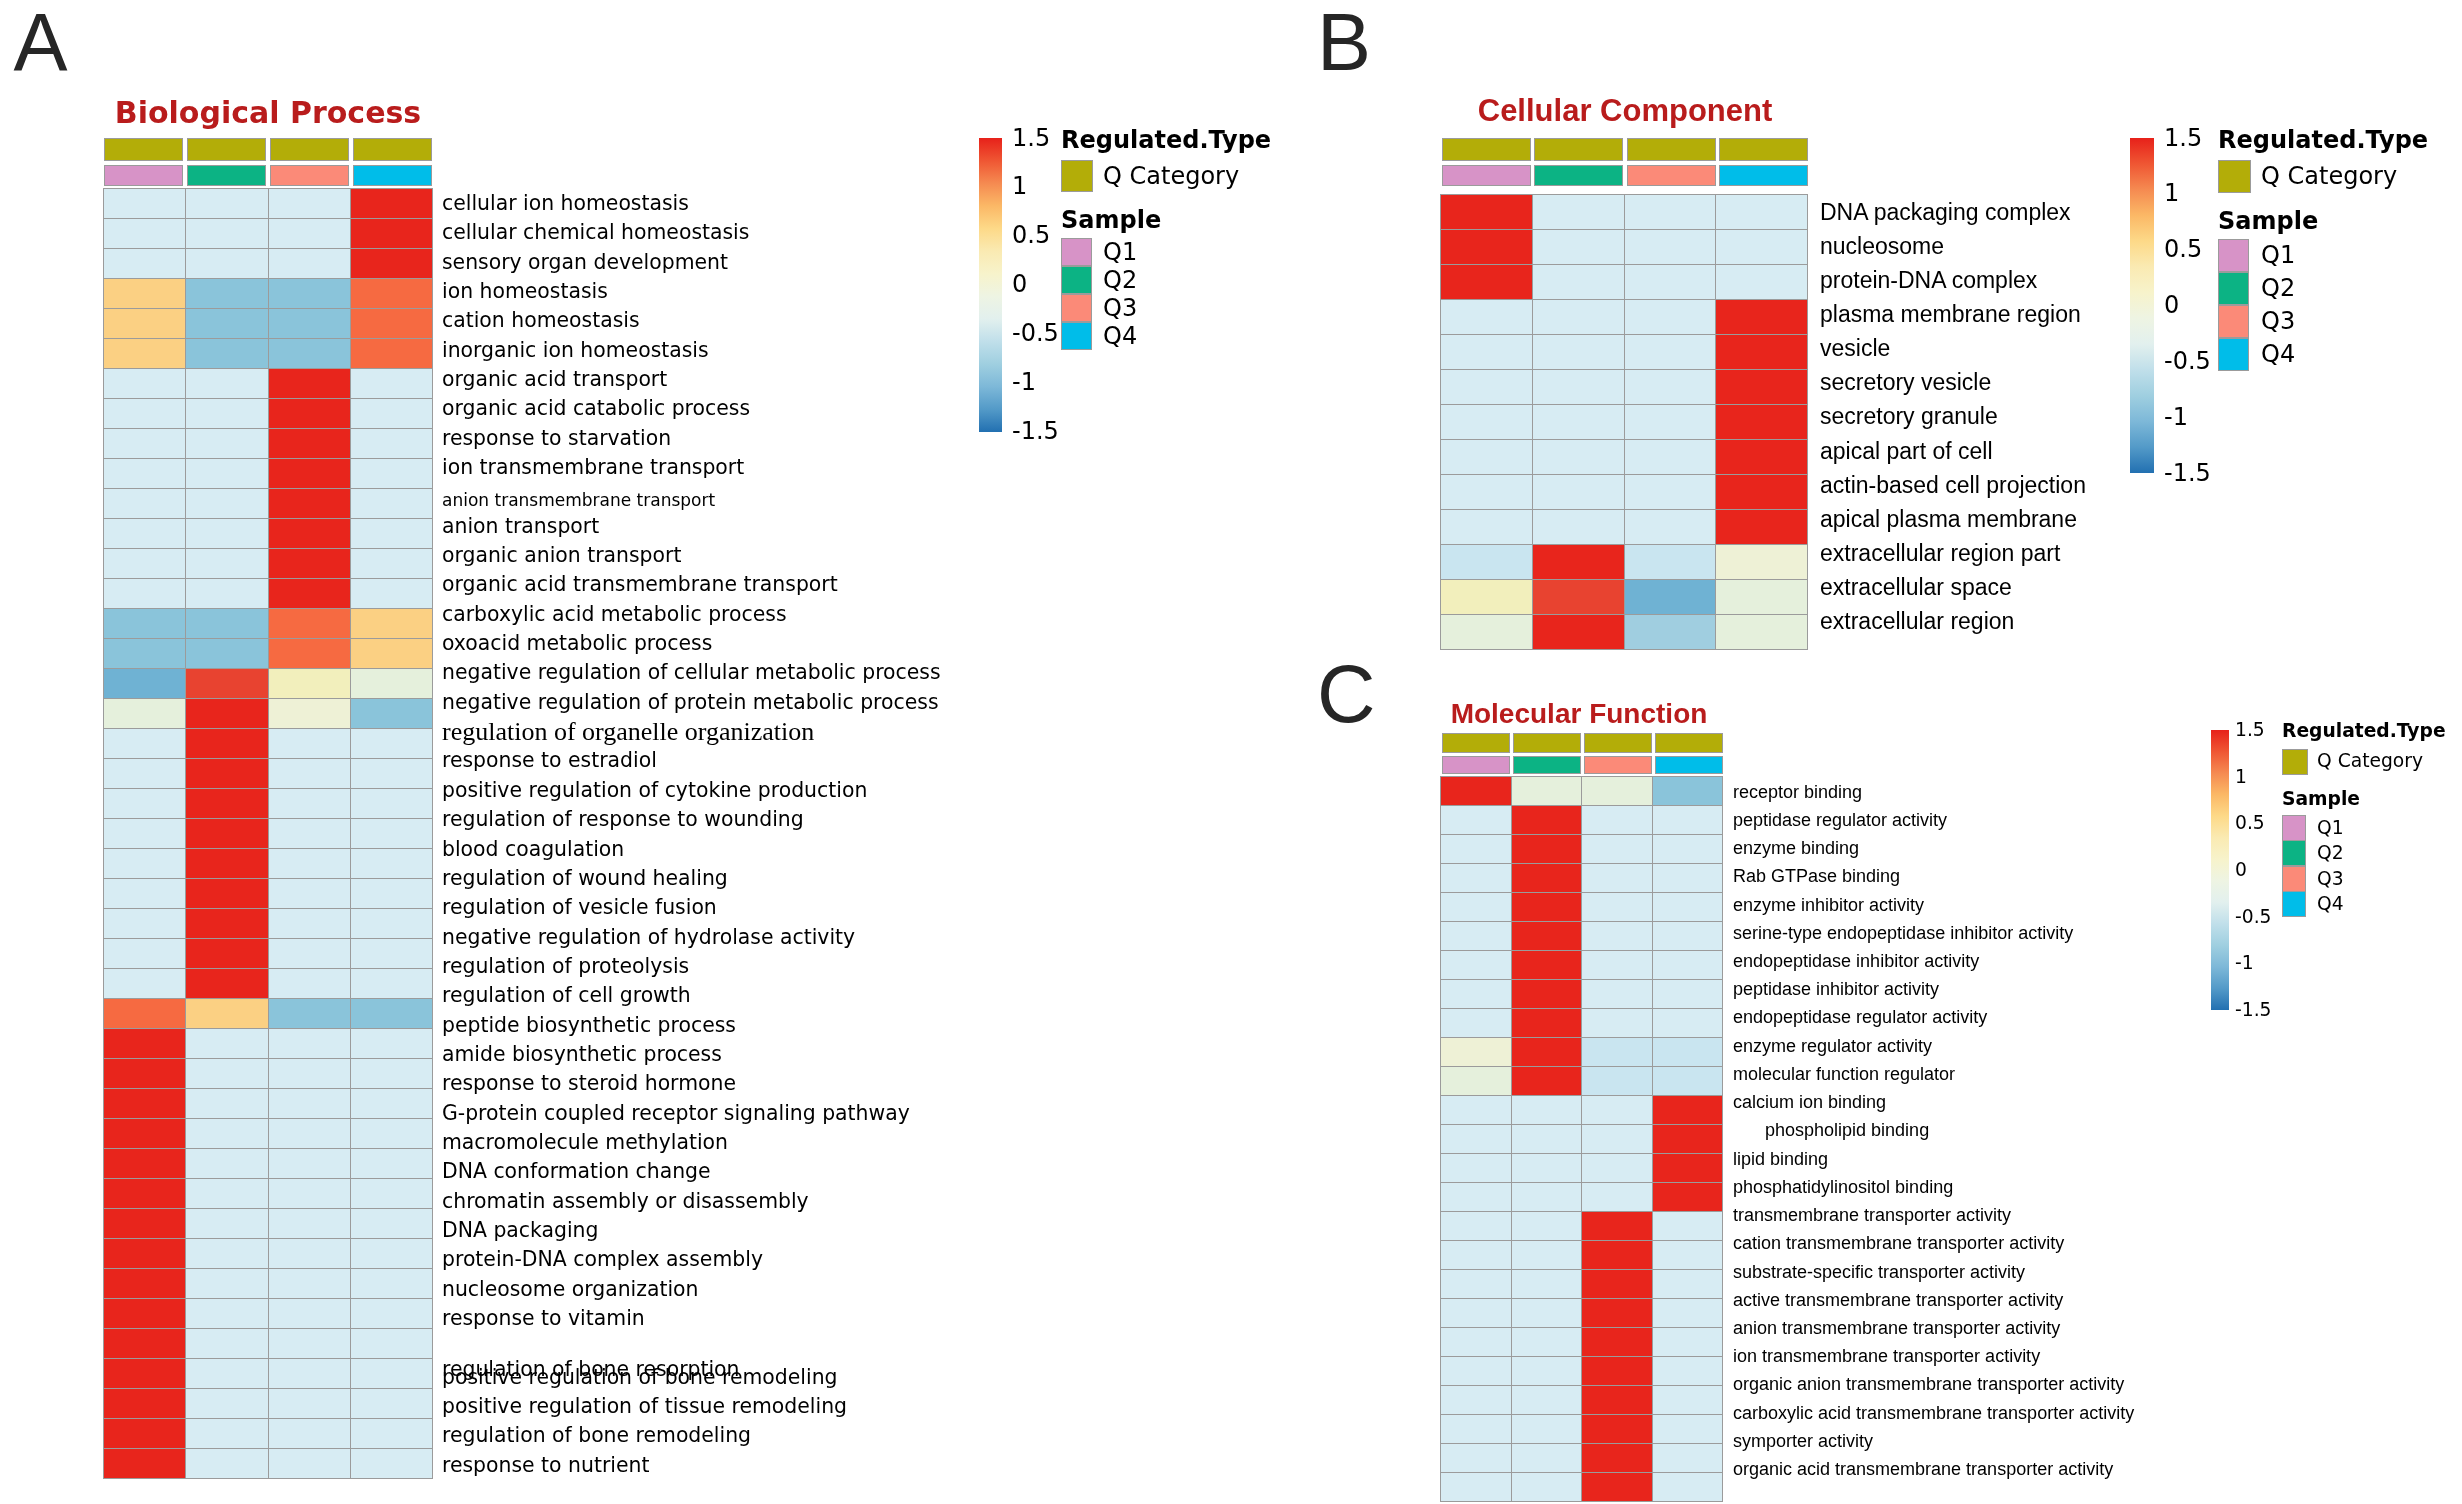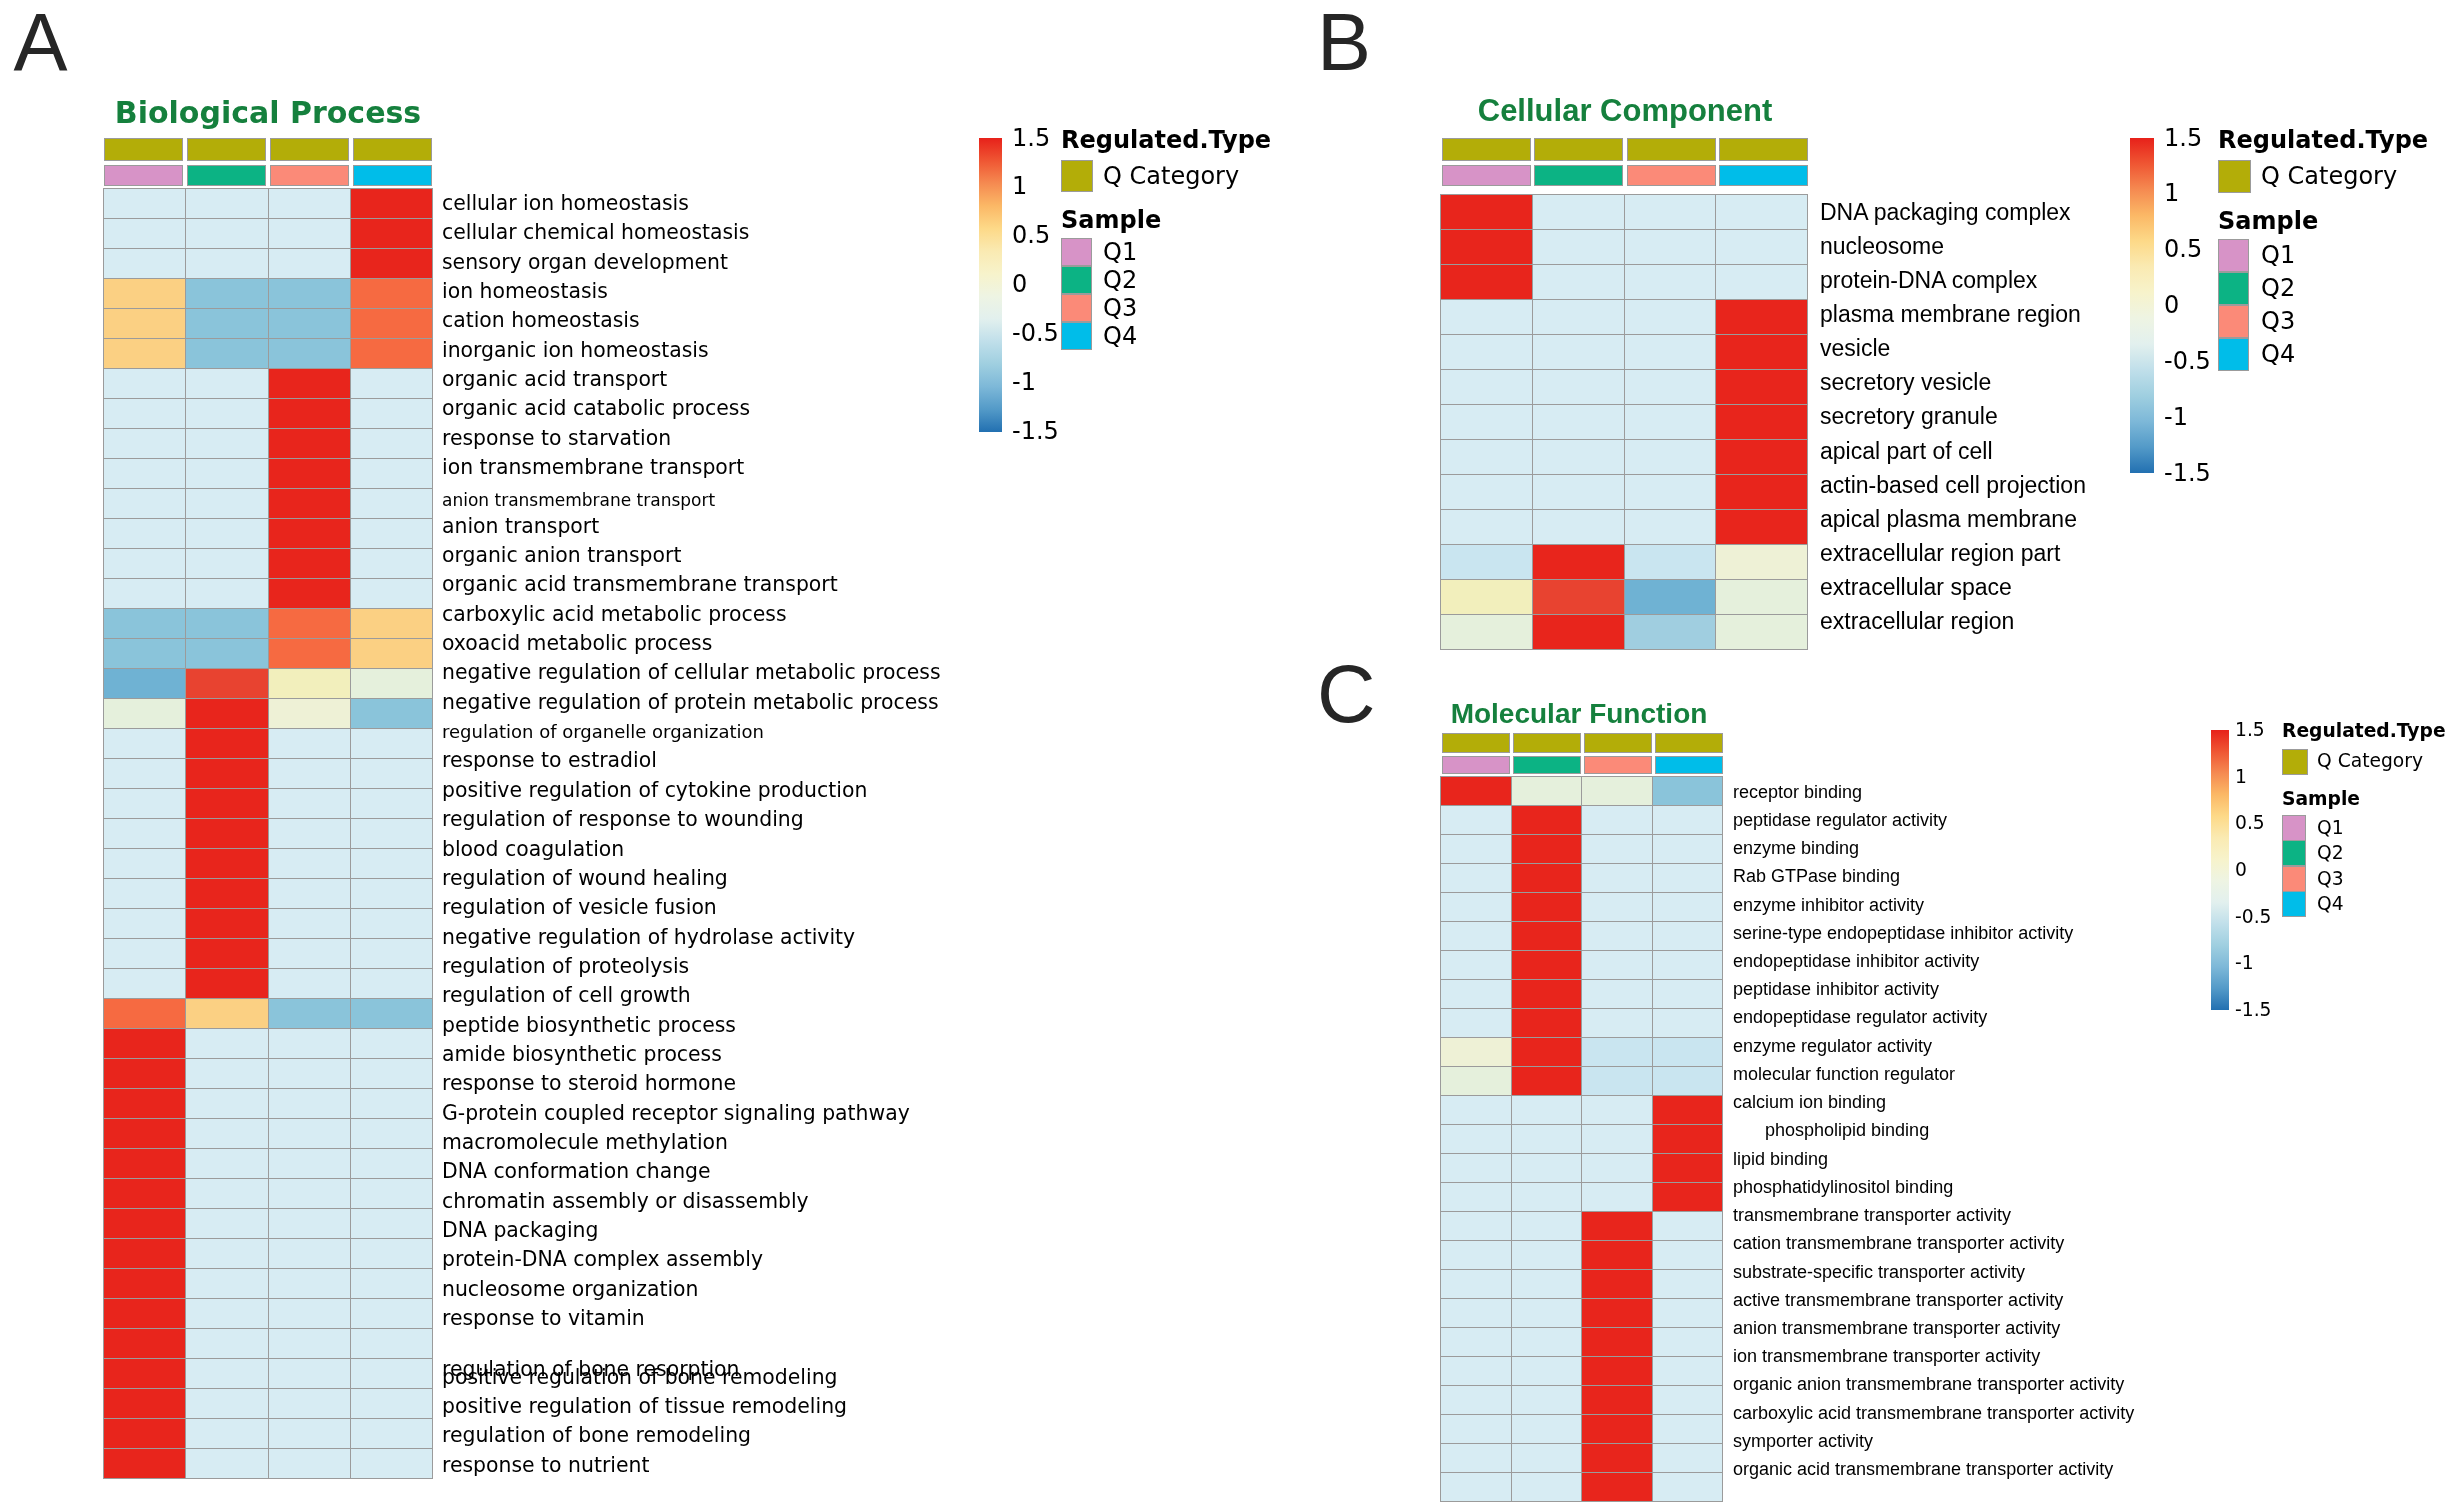--- a/index.html
+++ b/index.html
@@ -1,21 +1,21 @@
 <!DOCTYPE html>
 <html style="font-size:13.6px"><head>
 <meta charset="utf-8">
 <style>
   html,body{margin:0;padding:0;background:#ffffff;}
   .canvas{position:relative;width:2462px;height:1504px;background:#ffffff;overflow:hidden;
           font-family:"DejaVu Sans",sans-serif;color:#000;}
   .abs{position:absolute;}
   .panel-letter{font-family:"Liberation Sans",sans-serif;font-size:81px;font-weight:400;
                 color:#262626;line-height:1;}
-  .panel-title{font-weight:bold;white-space:nowrap;transform:translateX(-50%);color:#15803d;}
+  .panel-title{font-weight:bold;white-space:nowrap;transform:translateX(-50%);color:#b91c1c;}
   .ff-dv{font-family:"DejaVu Sans",sans-serif;}
   .ff-lib{font-family:"Liberation Sans",sans-serif;}
   .ann-bar{display:flex;gap:3.4px;}
   .ann-cell{flex:1;border:1.7px solid #9b9b9b;box-sizing:border-box;}
   .hm-wrap{border:1.7px solid #9b9b9b;box-sizing:content-box;}
   .hm-row{display:flex;}
   .hm-row + .hm-row{border-top:1.7px solid #9b9b9b;}
   .hm-cell{flex:1;}
   .hm-cell + .hm-cell{border-left:1.7px solid #9b9b9b;}
   .row-label{white-space:nowrap;transform:translateY(-50%);line-height:1.15;}
@@ -316,21 +316,21 @@
         <div class="abs row-label ff-dv" style="left: 442px; top: 439px; font-size: 20.4px;">response to starvation</div>
         <div class="abs row-label ff-dv" style="left: 442px; top: 468px; font-size: 20.4px;">ion transmembrane transport</div>
         <div class="abs row-label ff-dv" style="left: 442px; top: 501px; font-size: 17px;">anion transmembrane transport</div>
         <div class="abs row-label ff-dv" style="left: 442px; top: 527px; font-size: 20.4px;">anion transport</div>
         <div class="abs row-label ff-dv" style="left: 442px; top: 556px; font-size: 20.4px;">organic anion transport</div>
         <div class="abs row-label ff-dv" style="left: 442px; top: 585px; font-size: 20.4px;">organic acid transmembrane transport</div>
         <div class="abs row-label ff-dv" style="left: 442px; top: 615px; font-size: 20.4px;">carboxylic acid metabolic process</div>
         <div class="abs row-label ff-dv" style="left: 442px; top: 644px; font-size: 20.4px;">oxoacid metabolic process</div>
         <div class="abs row-label ff-dv" style="left: 442px; top: 673px; font-size: 20.4px;">negative regulation of cellular metabolic process</div>
         <div class="abs row-label ff-dv" style="left: 442px; top: 703px; font-size: 20.4px;">negative regulation of protein metabolic process</div>
-        <div class="abs row-label ff-dv" style="left: 442px; top: 732px; font-size: 18px;">regulation of organelle organization</div>
+        <div class="abs row-label ff-dv" style="left: 442px; top: 732px; font-size: 26px; font-family: Liberation Serif, serif;">regulation of organelle organization</div>
         <div class="abs row-label ff-dv" style="left: 442px; top: 761px; font-size: 20.4px;">response to estradiol</div>
         <div class="abs row-label ff-dv" style="left: 442px; top: 791px; font-size: 20.4px;">positive regulation of cytokine production</div>
         <div class="abs row-label ff-dv" style="left: 442px; top: 820px; font-size: 20.4px;">regulation of response to wounding</div>
         <div class="abs row-label ff-dv" style="left: 442px; top: 850px; font-size: 20.4px;">blood coagulation</div>
         <div class="abs row-label ff-dv" style="left: 442px; top: 879px; font-size: 20.4px;">regulation of wound healing</div>
         <div class="abs row-label ff-dv" style="left: 442px; top: 908px; font-size: 20.4px;">regulation of vesicle fusion</div>
         <div class="abs row-label ff-dv" style="left: 442px; top: 938px; font-size: 20.4px;">negative regulation of hydrolase activity</div>
         <div class="abs row-label ff-dv" style="left: 442px; top: 967px; font-size: 20.4px;">regulation of proteolysis</div>
         <div class="abs row-label ff-dv" style="left: 442px; top: 996px; font-size: 20.4px;">regulation of cell growth</div>
         <div class="abs row-label ff-dv" style="left: 442px; top: 1026px; font-size: 20.4px;">peptide biosynthetic process</div>

